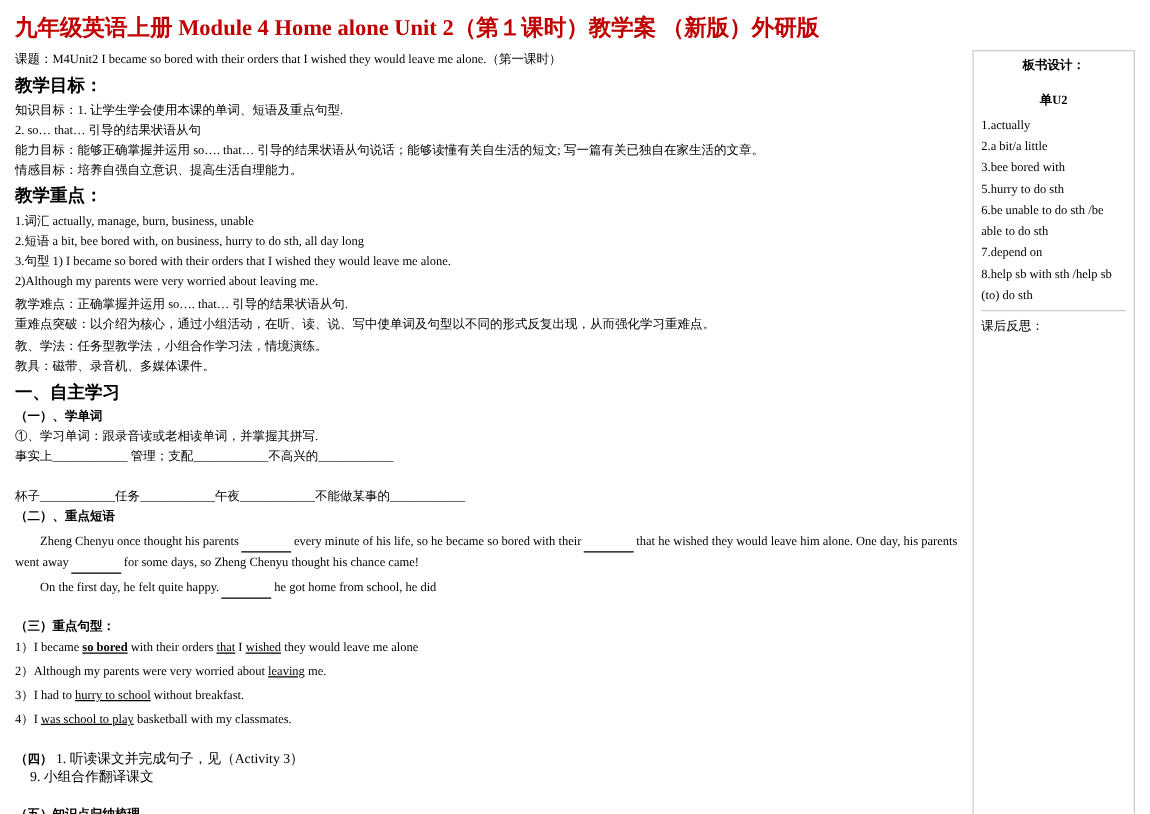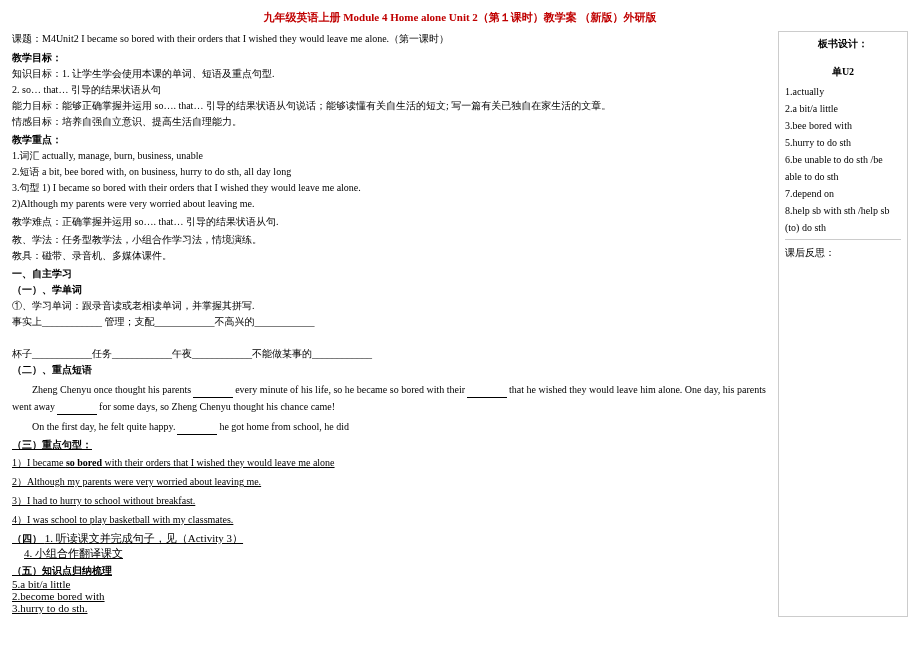--- a/index.html
+++ b/index.html
@@ -17,22 +17,21 @@
       font-size: 11px;
     }
     .page-container {
       width: 920px;
       min-height: 651px;
       background: white;
       padding: 10px 12px;
       position: relative;
     }
     .page-title {
-      text-align: center;
-      font-size: 11px;
+      font-size: 18px;
       font-weight: bold;
       color: #c00000;
       margin-bottom: 6px;
     }
     .main-layout {
       display: flex;
       gap: 8px;
     }
     .left-column {
       flex: 1;
@@ -47,21 +46,21 @@
       line-height: 1.6;
     }
     .course-info {
       font-size: 10px;
       line-height: 1.5;
       margin-bottom: 4px;
       color: #000;
     }
     .section-title {
       font-weight: bold;
-      font-size: 10px;
+      font-size: 14px;
       margin: 3px 0;
     }
     .sub-section {
       margin: 2px 0;
       font-size: 10px;
       line-height: 1.6;
     }
     .sub-section-title {
       font-weight: bold;
       font-size: 10px;
@@ -97,22 +96,21 @@
       font-size: 10px;
       text-align: center;
       margin-bottom: 3px;
     }
     .divider {
       border: none;
       border-top: 1px solid #ccc;
       margin: 3px 0;
     }
     .bracket-section {
-      margin: 3px 0;
-      text-decoration: underline;
+      margin: 15px 0;
     }
     .bracket-title {
       font-weight: bold;
       font-size: 10px;
     }
   </style>
 </head>
 <body>
 
 <div class="page-container">
@@ -138,20 +136,21 @@
       <div class="sub-section">
         <span class="section-title">教学重点：</span><br>
         <span>1.词汇 actually, manage, burn, business, unable</span><br>
         <span>2.短语 a bit, bee bored with, on business, hurry to do sth, all day long</span><br>
         <span>3.句型 1) I became so bored with their orders that I wished they would leave me alone.</span><br>
         <span>2)Although my parents were very worried about leaving me.</span>
       </div>
 
       <div class="sub-section">
         <span>教学难点：正确掌握并运用 so…. that… 引导的结果状语从句.</span><br>
+        <span>重难点突破：以介绍为核心，通过小组活动，在听、读、说、写中使单词及句型以不同的形式反复出现，从而强化学习重难点。</span>
       </div>
 
       <div class="sub-section">
         <span>教、学法：任务型教学法，小组合作学习法，情境演练。</span><br>
         <span>教具：磁带、录音机、多媒体课件。</span>
       </div>
 
       <div class="sub-section">
         <span class="section-title">一、自主学习</span><br>
         <span class="sub-section-title">（一）、学单词</span><br>
@@ -181,21 +180,21 @@
           3）I had to <span class="underline">hurry to school</span> without breakfast.
         </div>
         <div class="example-sentence">
           4）I <span class="underline">was school to play</span> basketball with my classmates.
         </div>
       </div>
 
       <div class="bracket-section">
         <span class="bracket-title">（四）</span>
         <span>1. 听读课文并完成句子，见（Activity 3）</span><br>
-        <span style="padding-left:12px;">4. 小组合作翻译课文</span>
+        <span style="padding-left:12px;">9. 小组合作翻译课文</span>
       </div>
 
       <div class="bracket-section">
         <span class="bracket-title">（五）知识点归纳梳理</span><br>
         <span>5.a bit/a little</span><br>
         <span>2.become bored with</span><br>
         <span>3.hurry to do sth.</span><br>
         
       </div>
 

